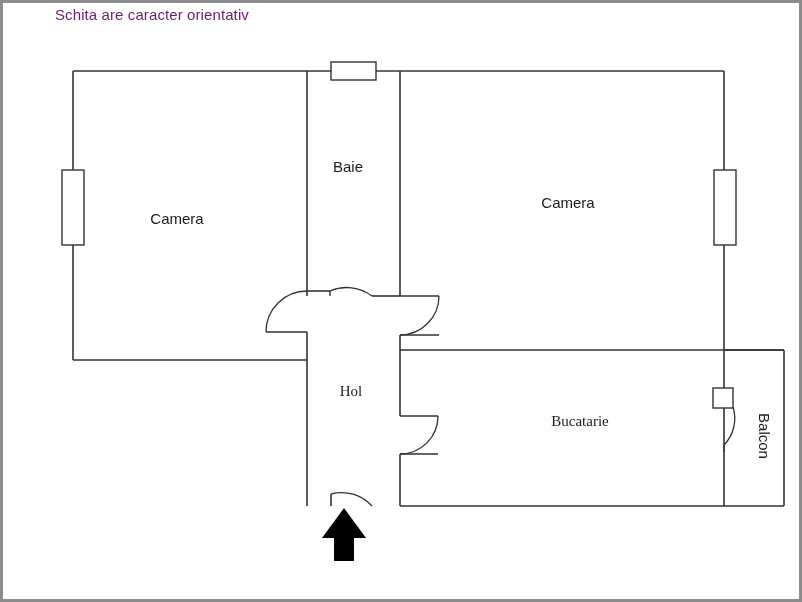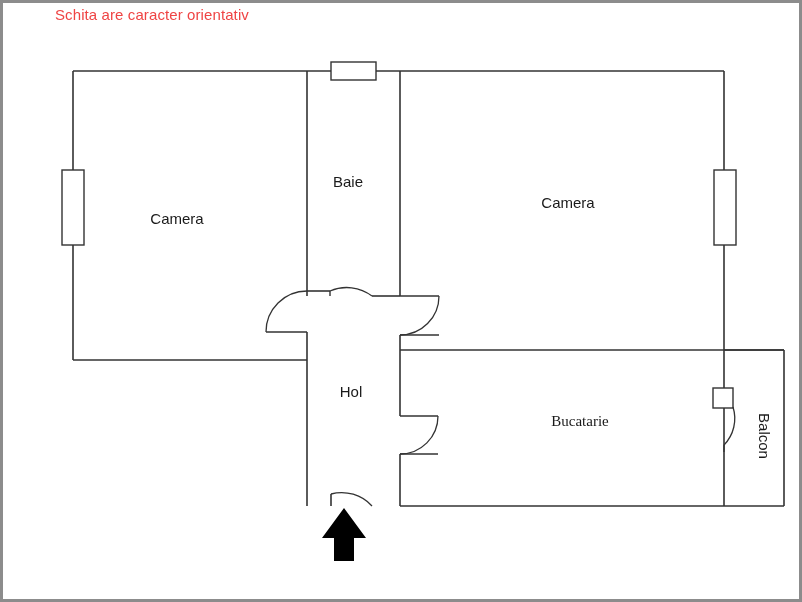--- a/index.html
+++ b/index.html
@@ -25,21 +25,21 @@
     width: 802px;
     height: 602px;
     box-sizing: border-box;
     border: 3px solid #8c8c8c;
   }
   #title {
     position: absolute;
     left: 55px;
     top: 6px;
     font-size: 15px;
-    color: #ef4444;
+    color: #701a75;
     white-space: nowrap;
     letter-spacing: 0.1px;
   }
   #plan {
     position: absolute;
     left: 0;
     top: 0;
     width: 802px;
     height: 602px;
   }
@@ -136,24 +136,24 @@
 
     <g>
       <path fill="#000000" stroke="none" d="M 344 508 L 366 538 L 354 538 L 354 561 L 334 561 L 334 538 L 322 538 Z"></path>
     </g>
 
   </svg>
 
   <div>
     <div class="room-label" style="left:177px; top:218px;">Camera</div>
 
-    <div class="room-label" style="left:348px; top:166px;margin-top:15px;">Baie</div>
+    <div class="room-label" style="left:348px; top:166px;">Baie</div>
 
     <div class="room-label" style="left:568px; top:202px;">Camera</div>
 
-    <div class="room-label" style="left:351px; top:391px;">Hol</div>
+    <div class="room-label" style="left:351px; top:391px;font-family:Liberation Serif, serif;">Hol</div>
 
     <div class="room-label" style="left:580px; top:421px;font-family:Liberation Serif, serif;">Bucatarie</div>
 
     <div class="room-label vertical" style="left:764px; top:436px;">Balcon</div>
   </div>
 
 </div>
 
 </body></html>

